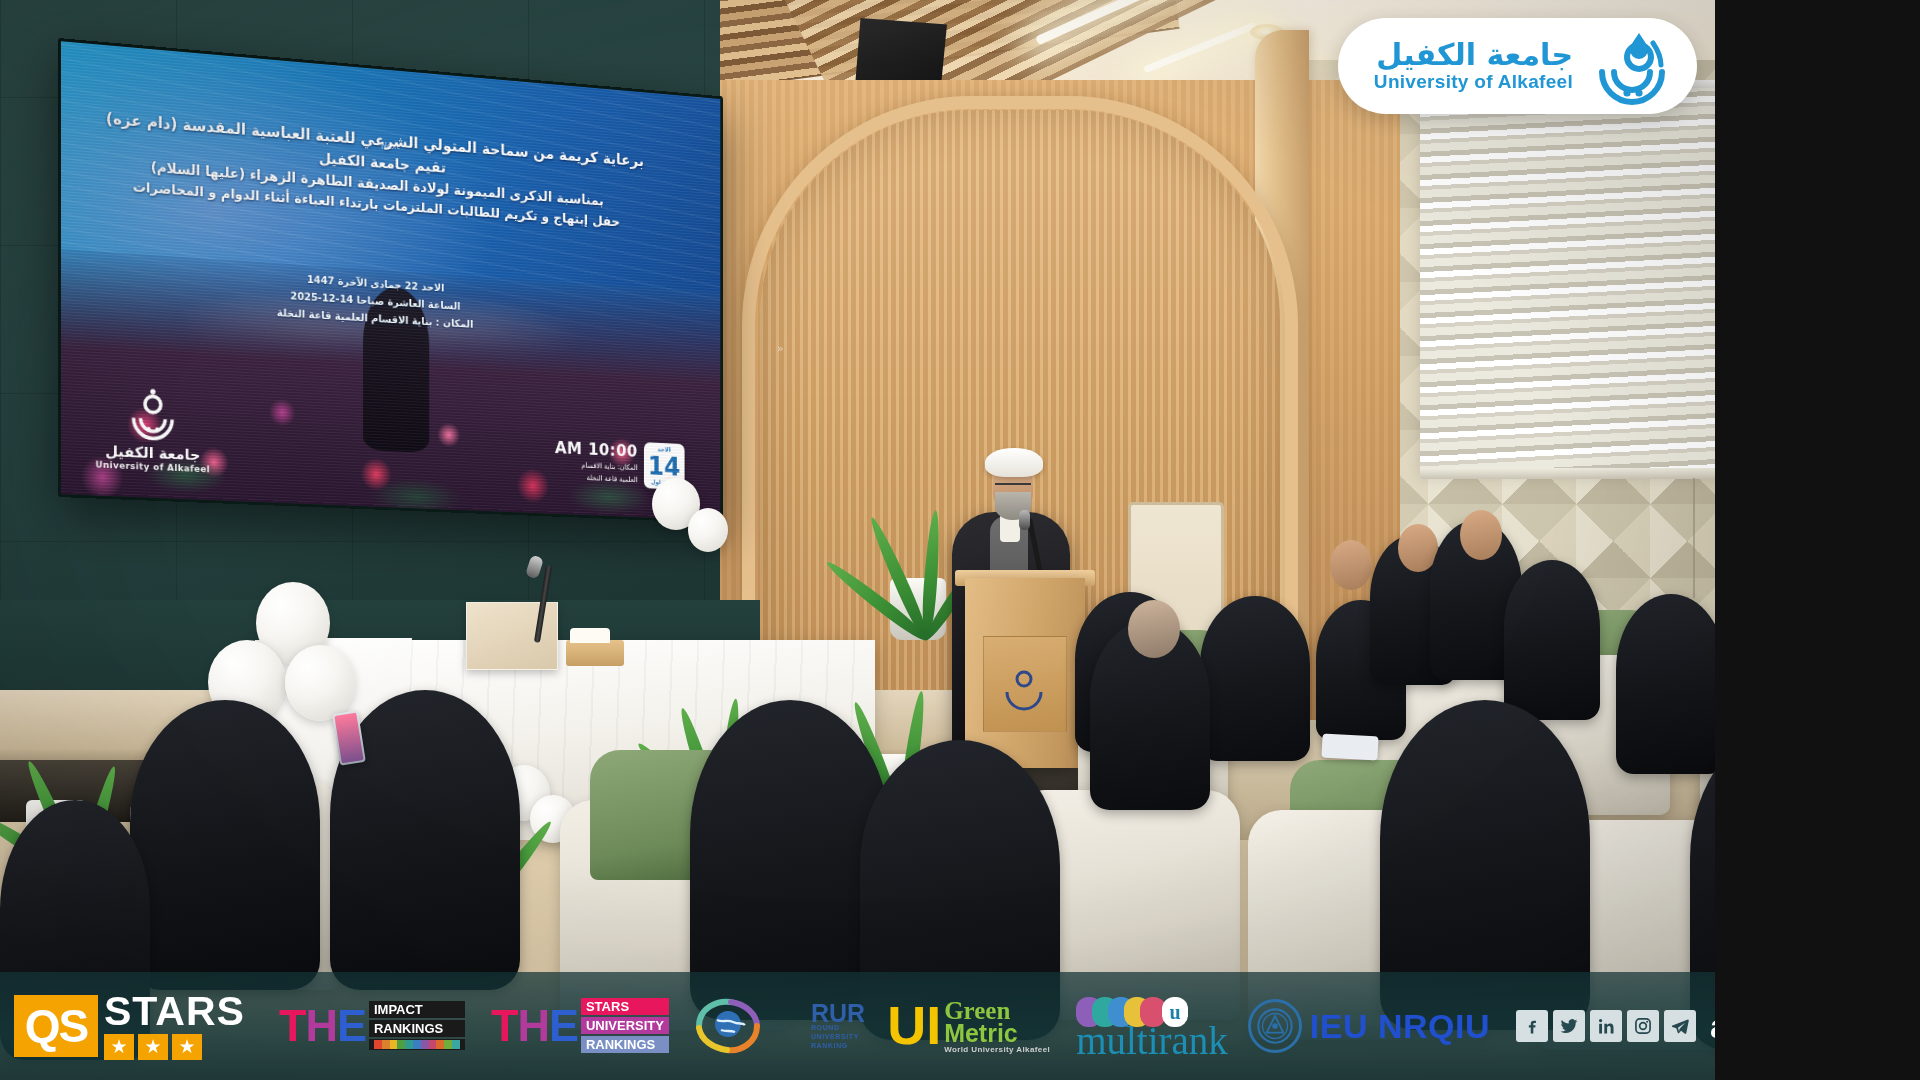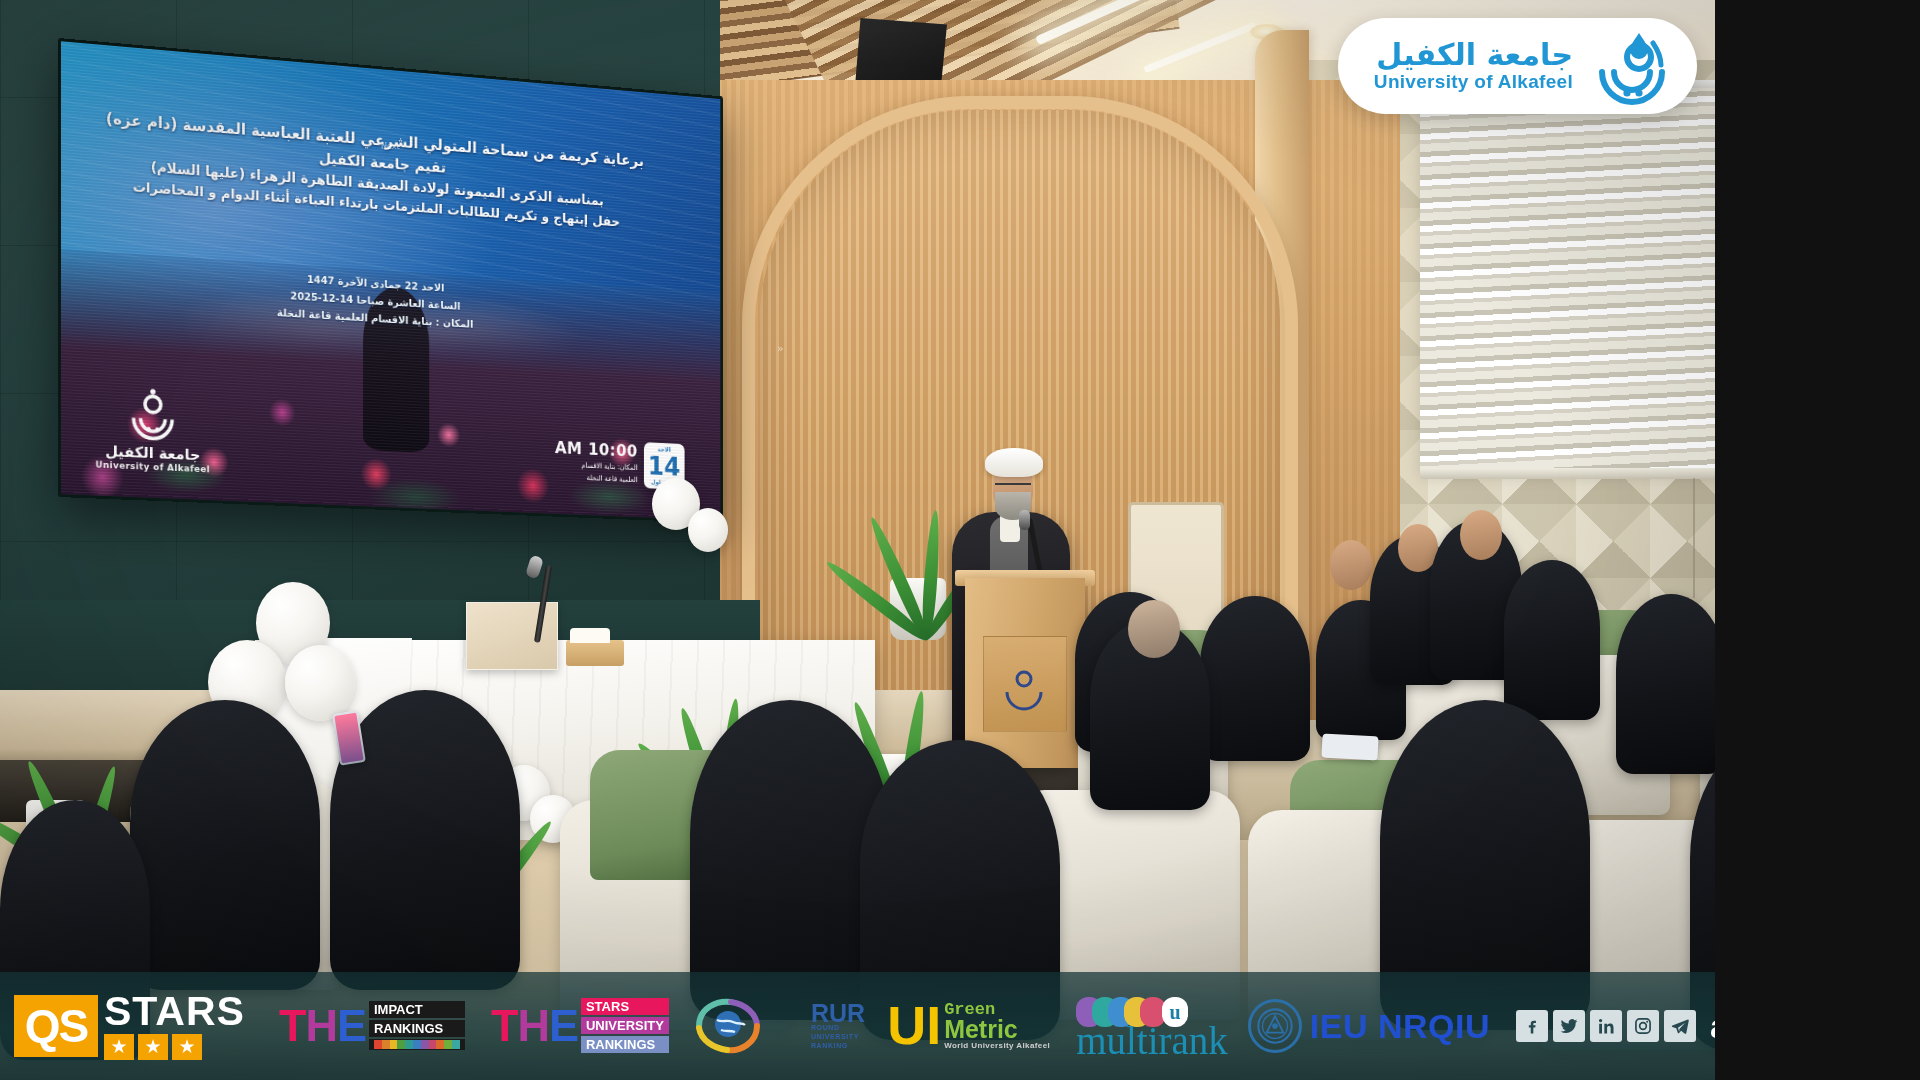--- a/index.html
+++ b/index.html
@@ -496,21 +496,21 @@
   .rur-sub { color:#2f5fa8; font-weight:bold; font-size:7px; line-height:1.25; letter-spacing:.6px; }
 
   .web-top { display:flex; align-items:flex-end; gap:4px; }
   .web-w { color:#fff; font-weight:bold; font-size:20px; font-family:"Liberation Sans",sans-serif; }
   .web-chart { display:flex; align-items:flex-end; gap:1.5px; height:22px; }
   .web-chart i { width:3.5px; background:#cfcfcf; }
   .web-l2 { color:#fff; font-weight:bold; font-size:25px; line-height:.95; font-family:"Liberation Sans",sans-serif; }
   .web-l3 { color:#63b845; font-weight:bold; font-size:25px; line-height:.95; font-family:"Liberation Sans",sans-serif; }
 
   .ui-u { color:#f5c400; font-weight:bold; font-size:54px; line-height:.8; font-family:"Liberation Sans",sans-serif; }
-  .ui-green { color:#8dc63f; font-weight:bold; font-size:17px; line-height:.92; font-family:Liberation Mono, monospace; }
+  .ui-green { color:#8dc63f; font-weight:bold; font-size:25px; line-height:.92; font-family:Liberation Serif, serif; }
   .ui-metric{ color:#8dc63f; font-weight:bold; font-size:25px; line-height:.92; font-family:"Liberation Sans",sans-serif; }
   .ui-sub { color:#cfcfcf; font-weight:bold; font-size:8px; letter-spacing:.4px; }
 
   .mr-dots { display:flex; align-items:center; height:34px; }
   .mr-dots span { width:26px; height:30px; border-radius:12px; margin-right:-10px; }
   .mr-u {
     width:32px; height:32px; border-radius:50%; background:#fff; color:#1b7fa8;
     display:flex; align-items:center; justify-content:center; font-weight:bold;
     font-size:20px; font-family:"Liberation Serif",serif; z-index:3; margin-right:0;
   }

